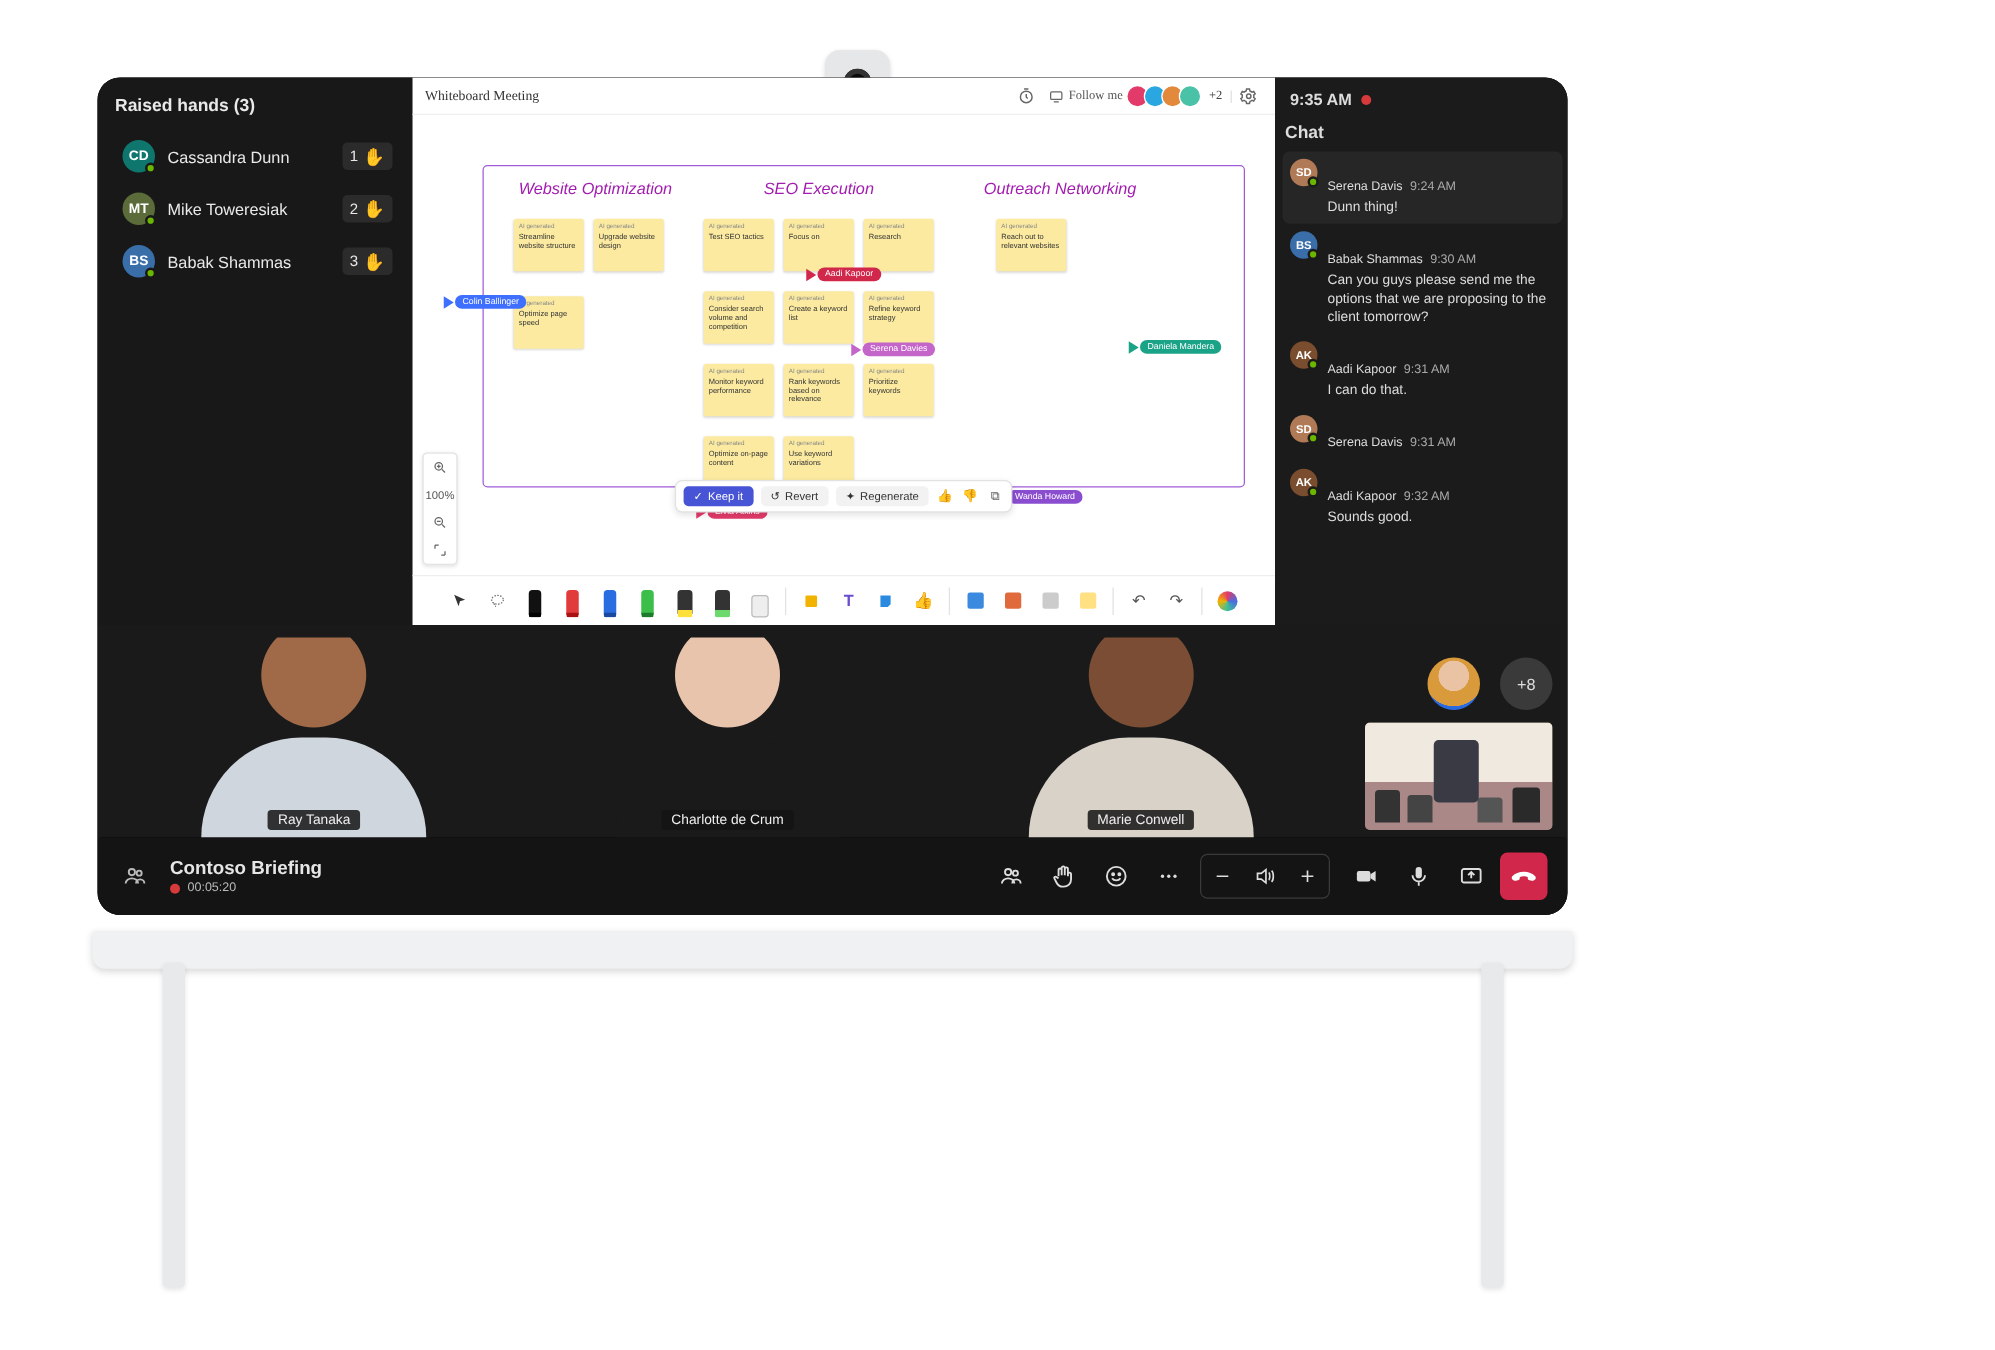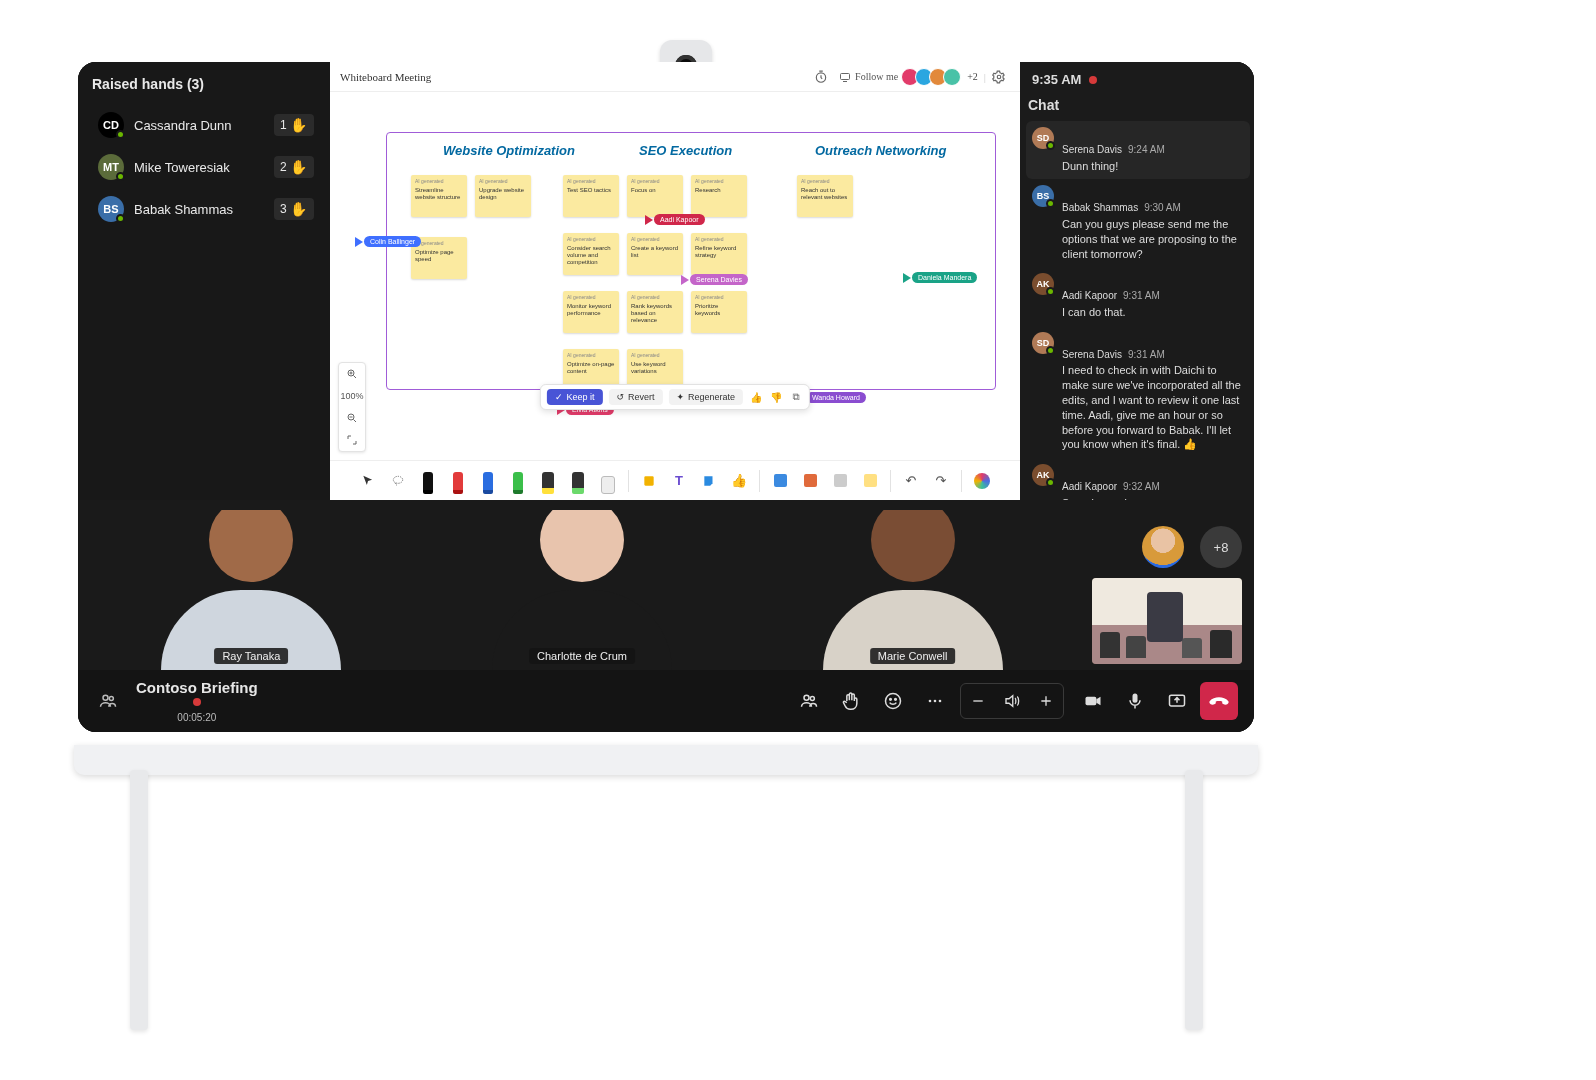--- a/index.html
+++ b/index.html
@@ -40,21 +40,21 @@
   .whiteboard { flex:1; background:#fff; display:flex; flex-direction:column; position:relative; }
   .wb-top { height:30px; display:flex; align-items:center; padding:0 10px; font-size:11px; color:#333; border-bottom:1px solid #eee;font-family:Liberation Serif, serif;}
   .wb-top .spacer{flex:1;}
   .wb-top .iconbtn{width:22px;height:22px;display:flex;align-items:center;justify-content:center;color:#666;border-radius:4px;margin-left:2px;cursor:pointer;}
   .wb-top .follow{display:flex;align-items:center;gap:4px;font-size:10px;color:#555;padding:2px 6px;border:1px solid transparent;border-radius:4px;}
   .wb-top .avatars{display:flex;align-items:center;}
   .wb-top .avatars .mini{width:18px;height:18px;border-radius:50%;margin-left:-4px;border:1.5px solid #fff;font-size:8px;display:flex;align-items:center;justify-content:center;color:#fff;font-weight:700;}
   .wb-top .plusn{font-size:10px;color:#444;margin:0 6px;}
   .wb-canvas{flex:1;position:relative;overflow:hidden;}
   .bigbox{position:absolute;left:56px;top:40px;right:24px;bottom:70px;border:1.5px solid #a05cd8;border-radius:4px;}
-  .col-title{position:absolute;top:10px;font-size:13px;font-style:italic;color:#0369a1;font-weight:700;margin-left:28px;}
+  .col-title{position:absolute;top:10px;font-size:13px;font-style:italic;color:#a21caf;font-weight:400;}
   .sticky{position:absolute;width:56px;min-height:42px;background:#fbeaa0;border-radius:2px;box-shadow:0 1px 2px rgba(0,0,0,.15);padding:4px 4px 4px 4px;font-size:6px;line-height:1.15;color:#333;}
   .sticky .hdr{font-size:5px;color:#888;margin-bottom:2px;}
   .cursor-tag{position:absolute;display:flex;align-items:center;gap:3px;font-size:7px;color:#fff;padding:2px 6px;border-radius:8px;white-space:nowrap;}
   .cursor-tag::before{content:"";position:absolute;left:-8px;top:2px;width:0;height:0;border-top:6px solid transparent;border-bottom:6px solid transparent;}
   .zoom-ctl{position:absolute;left:8px;top:270px;width:28px;background:#fff;border:1px solid #e3e3e3;border-radius:4px;display:flex;flex-direction:column;align-items:center;font-size:9px;color:#555;box-shadow:0 1px 3px rgba(0,0,0,.1);}
   .zoom-ctl div{height:22px;display:flex;align-items:center;justify-content:center;width:100%;}
   .keep-bar{position:absolute;left:50%;transform:translateX(-50%);bottom:50px;display:flex;align-items:center;gap:6px;background:#fff;border:1px solid #e2e2e2;border-radius:6px;padding:4px 6px;box-shadow:0 2px 6px rgba(0,0,0,.12);}
   .keep-bar .btn{font-size:9px;display:flex;align-items:center;gap:4px;padding:3px 8px;border-radius:4px;background:#f2f2f2;color:#333;cursor:pointer;}
   .keep-bar .btn.primary{background:#4854d6;color:#fff;}
   .keep-bar .ic{width:14px;height:14px;display:flex;align-items:center;justify-content:center;color:#666;font-size:10px;}
@@ -86,21 +86,21 @@
   .side-stack{width:160px;display:flex;flex-direction:column;gap:10px;align-items:flex-end;padding-bottom:6px;}
   .side-stack .row1{display:flex;gap:16px;align-items:center;}
   .mini-av{width:42px;height:42px;border-radius:50%;background:#3a6;}
   .overflow-pill{width:42px;height:42px;border-radius:50%;background:#3a3a3a;color:#ddd;display:flex;align-items:center;justify-content:center;font-size:13px;}
   .room-thumb{width:150px;height:86px;background:#6a5c4a;border-radius:4px;position:relative;overflow:hidden;}
 
   
   .callbar{height:62px;background:#141414;display:flex;align-items:center;padding:0 16px;color:#e6e6e6;}
   .callbar .roster{width:28px;height:28px;display:flex;align-items:center;justify-content:center;color:#bbb;margin-right:14px;}
   .call-title{font-size:15px;font-weight:700;}
-  .call-sub{font-size:10px;color:#bbb;display:flex;align-items:center;gap:6px;margin-top:2px;flex-direction:column;}
+  .call-sub{font-size:10px;color:#bbb;display:flex;align-items:center;gap:6px;margin-top:2px;}
   .callbar .spacer{flex:1;}
   .cbtn{width:38px;height:38px;border-radius:6px;display:flex;align-items:center;justify-content:center;color:#e4e4e4;margin-left:4px;cursor:pointer;}
   .cbtn.hang{background:#d0274a;color:#fff;}
   svg{display:block;}
   .vol-group{display:flex;align-items:center;border:1px solid #3a3a3a;border-radius:6px;margin:0 6px;}
   .vol-group .cbtn{width:34px;height:34px;margin:0;}
 </style>
 </head>
 <body>
 
@@ -111,21 +111,21 @@
 <div class="leg-l"></div>
 <div class="leg-r"></div>
 
 <div class="device">
   <div class="cols">
 
     <div class="left-panel">
       <h3>Raised hands (3)</h3>
       <div id="hands">
           <div class="hand-row">
-     <div class="avatar" style="background:#000000">CD<span class="presence"></span></div>
+     <div class="avatar" style="background:#0f766e">CD<span class="presence"></span></div>
      <div class="hand-name">Cassandra Dunn</div>
      <div class="hand-badge">
               <span>1</span>
               <span class="hand-emoji">✋</span>
             </div>
    </div>
           <div class="hand-row">
      <div class="avatar" style="background:#5b6b3a">MT<span class="presence"></span></div>
      <div class="hand-name">Mike Toweresiak</div>
      <div class="hand-badge">
@@ -353,21 +353,20 @@
      <div class="avatar" style="background:#7a4d2e">AK<span class="presence"></span></div>
      <div class="body">
        <div class="meta"><span class="nm">Aadi Kapoor</span><span>9:31 AM</span></div>
        <div>I can do that.</div>
      </div>
    </div>
           <div class="msg ">
      <div class="avatar" style="background:#b07a56">SD<span class="presence"></span></div>
      <div class="body">
        <div class="meta"><span class="nm">Serena Davis</span><span>9:31 AM</span></div>
-       <div>I need to check in with Daichi to make sure we've incorporated all the edits, and I want to review it one last time. Aadi, give me an hour or so before you forward to Babak. I'll let you know when it's final. 👍</div>
      </div>
    </div>
           <div class="msg ">
      <div class="avatar" style="background:#7a4d2e">AK<span class="presence"></span></div>
      <div class="body">
        <div class="meta"><span class="nm">Aadi Kapoor</span><span>9:32 AM</span></div>
        <div>Sounds good.</div>
      </div>
    </div>
         </div>

